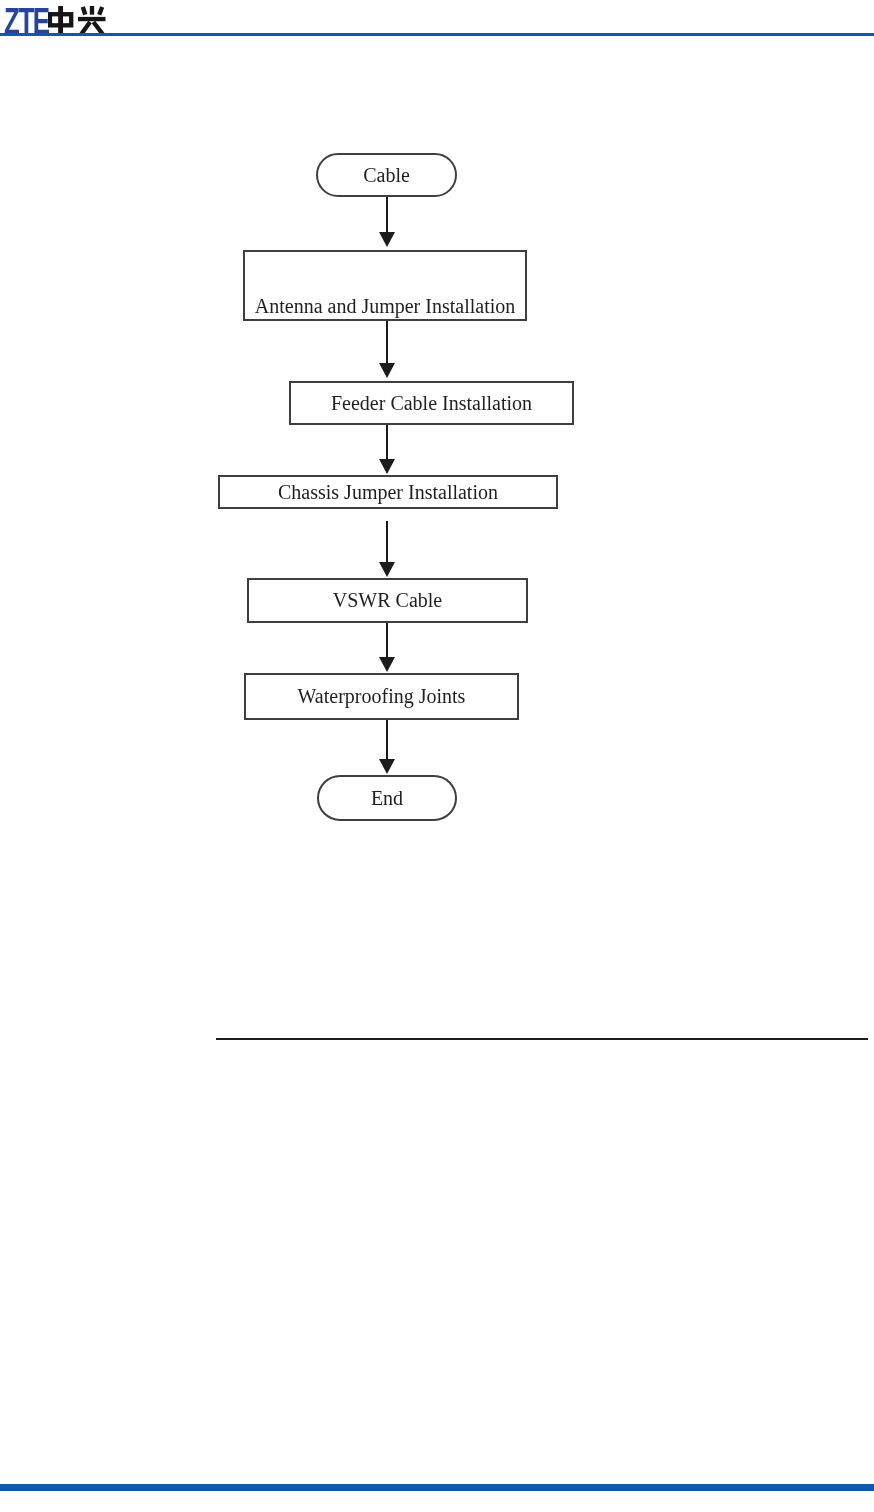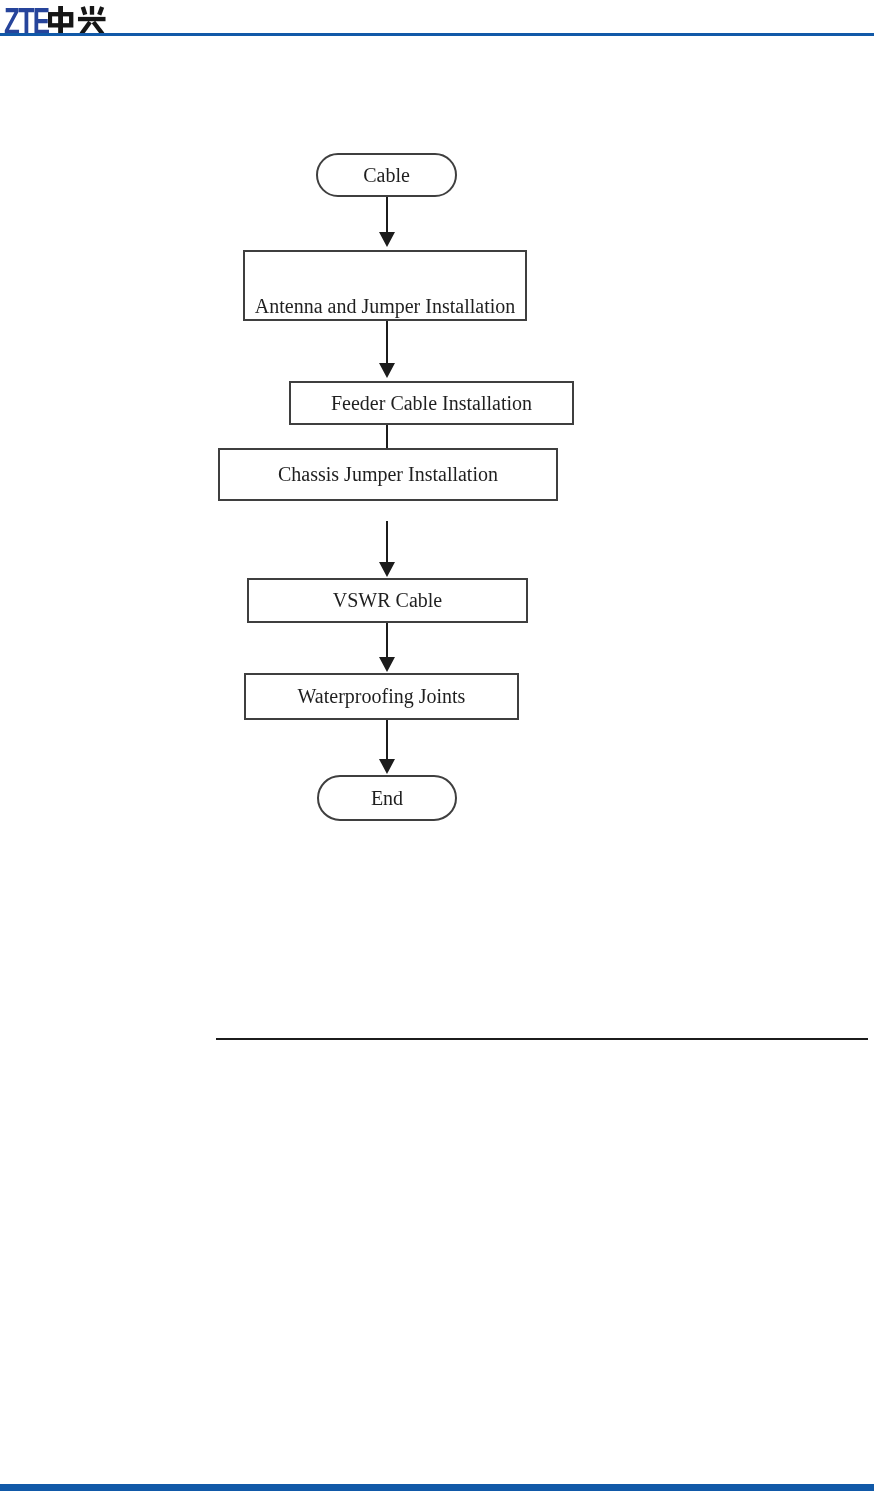--- a/index.html
+++ b/index.html
@@ -138,21 +138,21 @@
 
     <div class="node process" style="left:245px; top:381px; width:285px; height:44px;margin-left:44px;">
       <span>Feeder Cable Installation</span>
     </div>
 
     <div class="arrow" style="left:379px; top:425px; height:49px;">
       <div class="arrow-line"></div>
       <div class="arrow-head"></div>
     </div>
 
-    <div class="node process" style="left:218px; top:448px; width:340px; height:53px;">
+    <div class="node process" style="left:218px; top:475px; width:340px; height:34px;">
       <span>Chassis Jumper Installation</span>
     </div>
 
     <div class="arrow" style="left:379px; top:521px; height:56px;">
       <div class="arrow-line"></div>
       <div class="arrow-head"></div>
     </div>
 
     <div class="node process" style="left:247px; top:578px; width:281px; height:45px;">
       <span>VSWR Cable</span>

